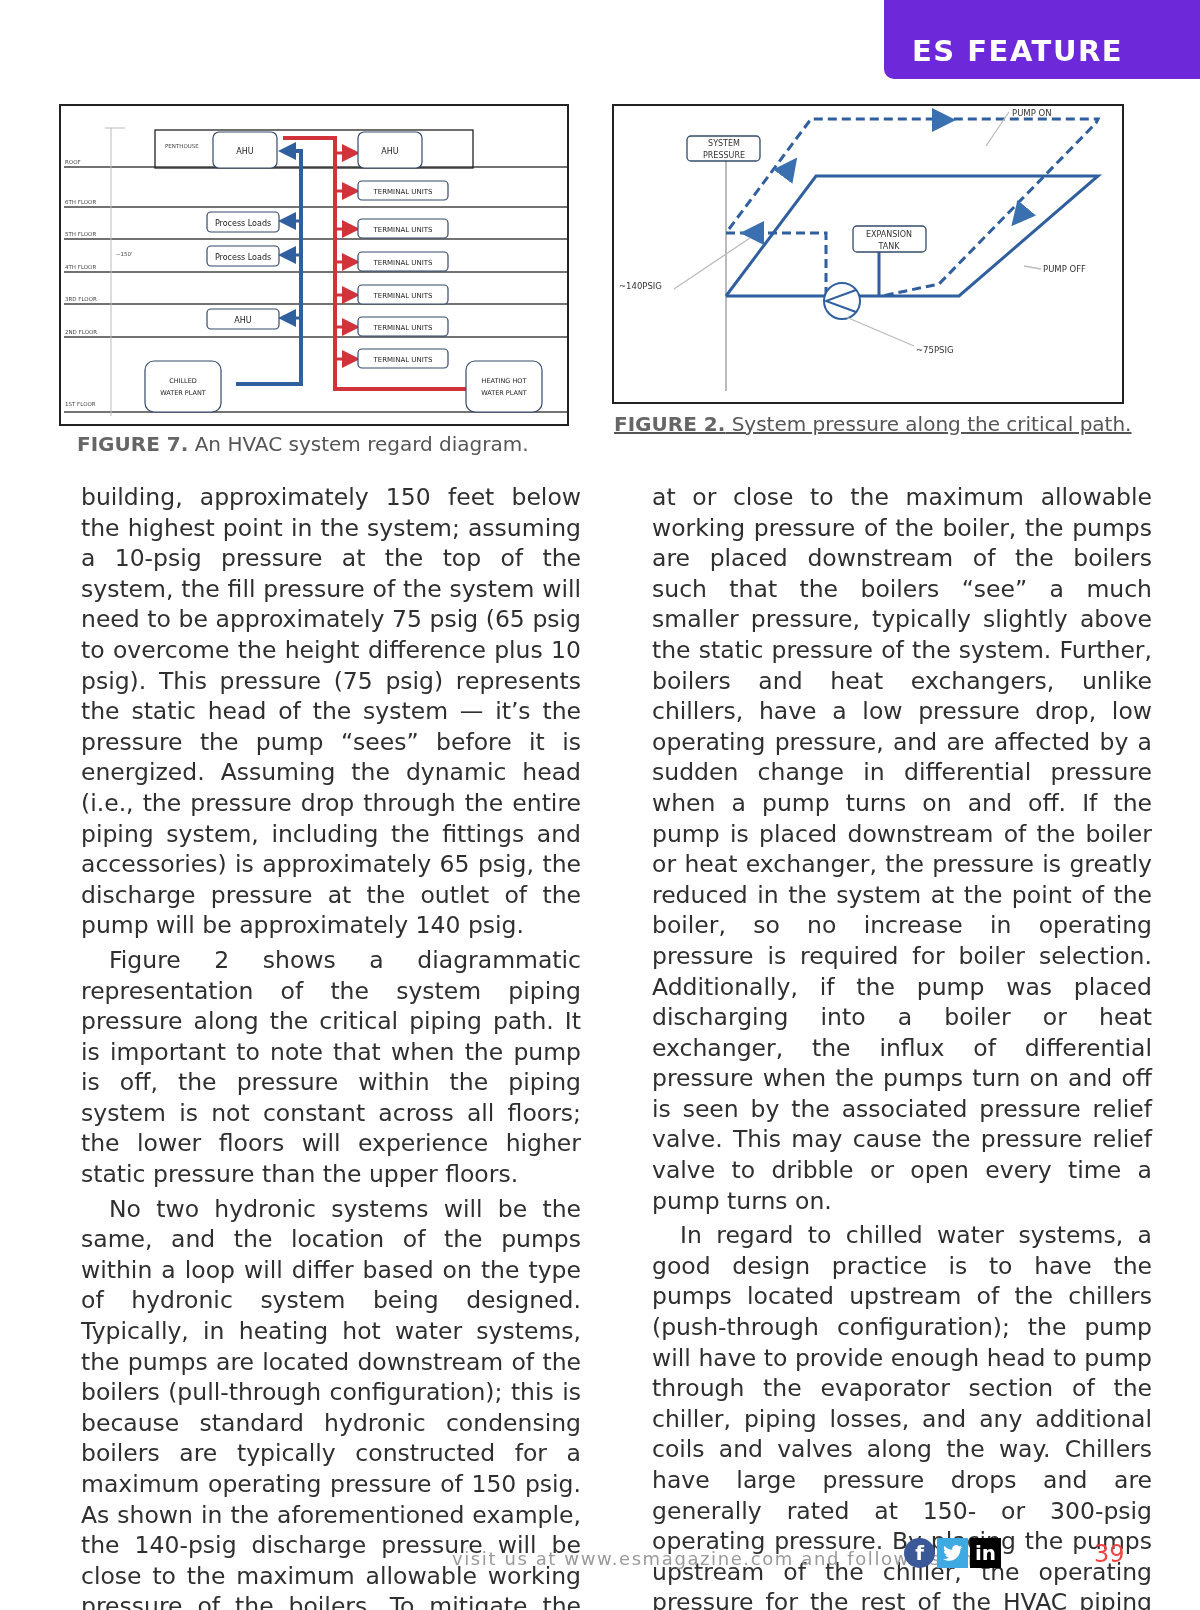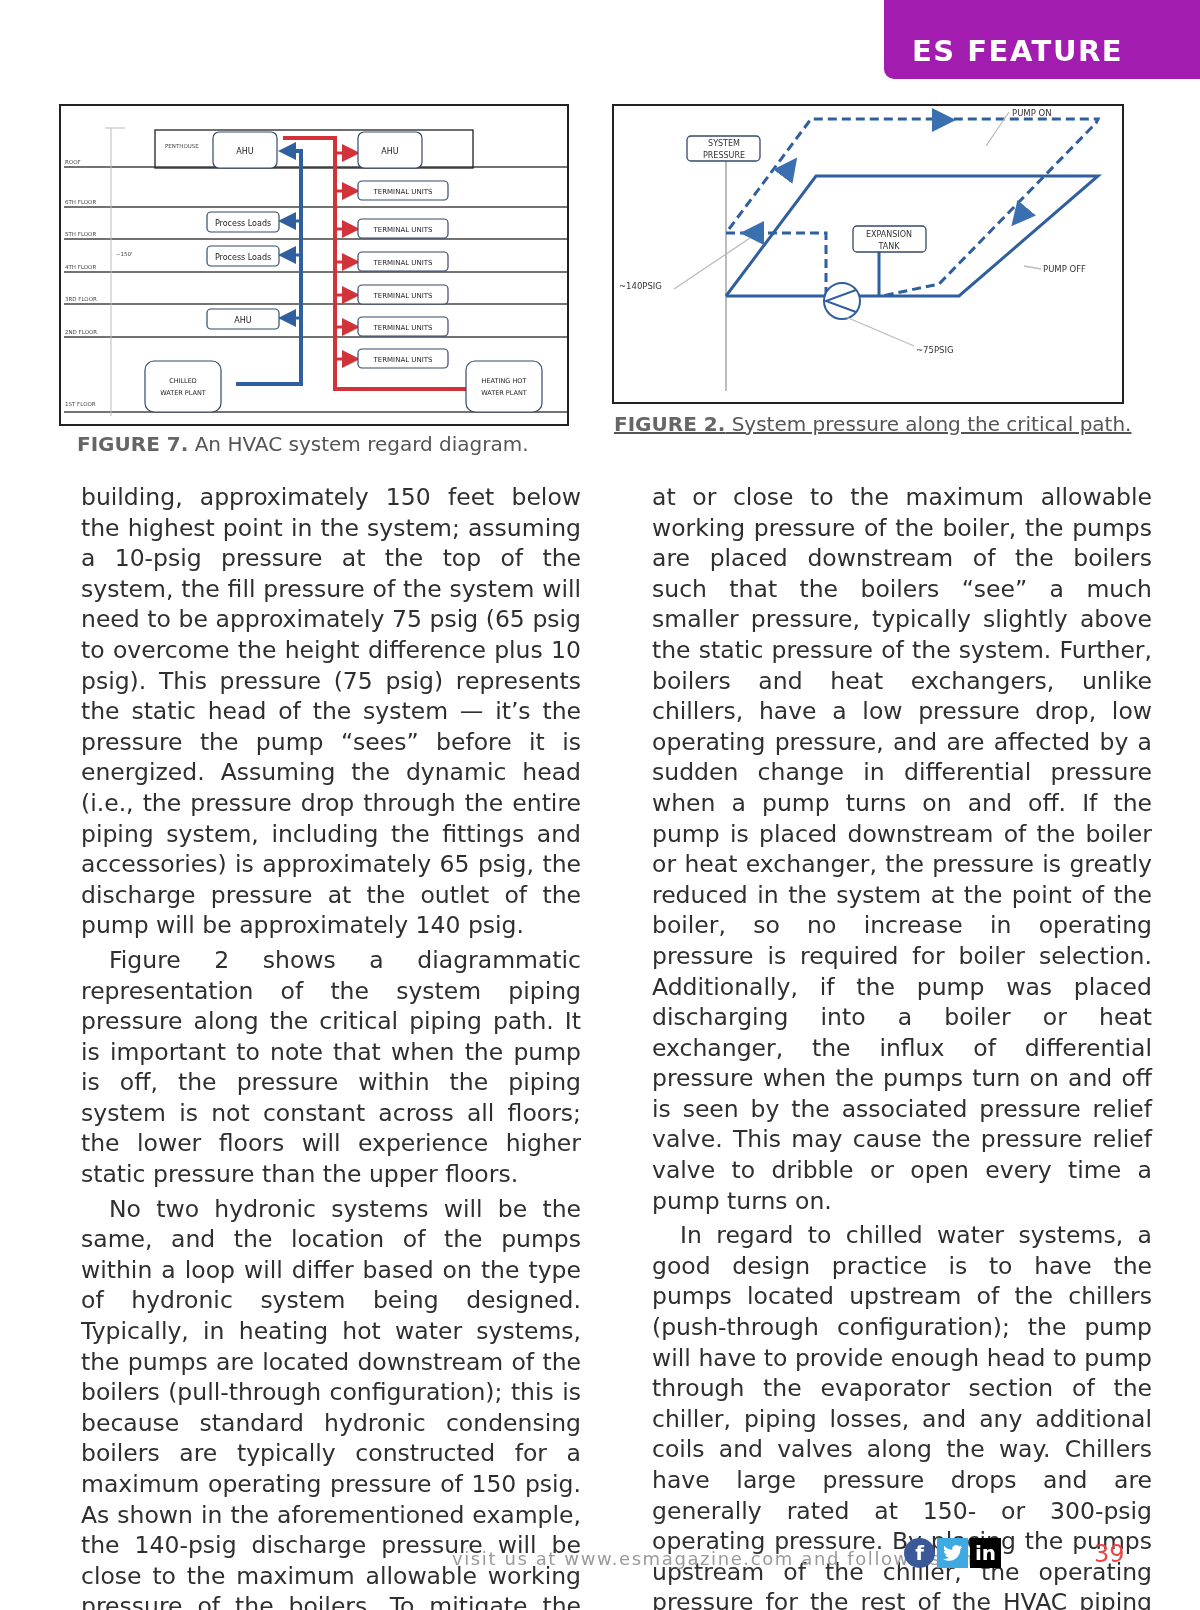--- a/index.html
+++ b/index.html
@@ -1,17 +1,17 @@
 <!DOCTYPE html>
 <html><head>
 <meta charset="utf-8">
 <style>
   html,body{margin:0;padding:0;background:#fff;}
   body{width:1200px;height:1610px;position:relative;overflow:hidden;font-family:"DejaVu Sans",sans-serif;color:#2b2b2b;}
-  .banner{position:absolute;left:884px;top:0;width:316px;height:79px;background:#a21caf;border-bottom-left-radius:10px;}
+  .banner{position:absolute;left:884px;top:0;width:316px;height:79px;background:#6d28d9;border-bottom-left-radius:10px;}
   .banner span{position:absolute;left:28px;top:34px;color:#fff;font-weight:bold;font-size:29px;letter-spacing:1.5px;}
   .fig{position:absolute;border:2px solid #222;background:#fff;}
   #fig1{left:59px;top:104px;width:506px;height:318px;}
   #fig2{left:612px;top:104px;width:508px;height:296px;}
   .cap{position:absolute;font-size:20px;color:#555;white-space:nowrap;}
   .cap b{color:#666;}
   #cap1{left:77px;top:432px;}
   #cap2{left:614px;top:412px;text-decoration:underline;}
   .col{position:absolute;top:478px;width:508px;font-size:23.5px;line-height:30.6px;color:#2f2f2f;text-align:justify;}
   #colL{left:77px;}

